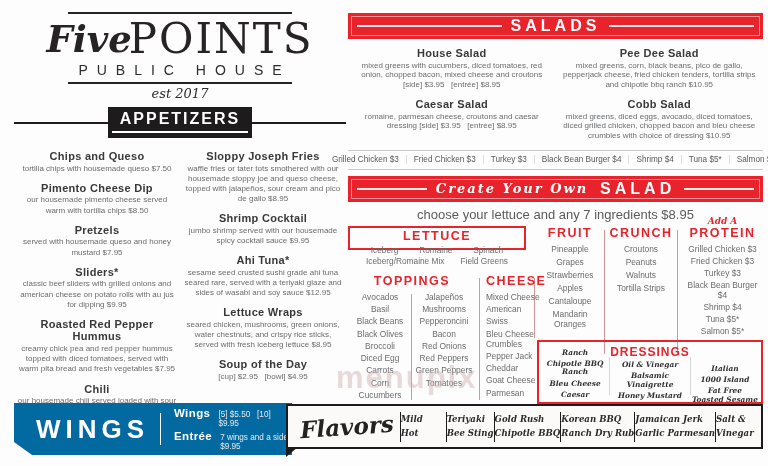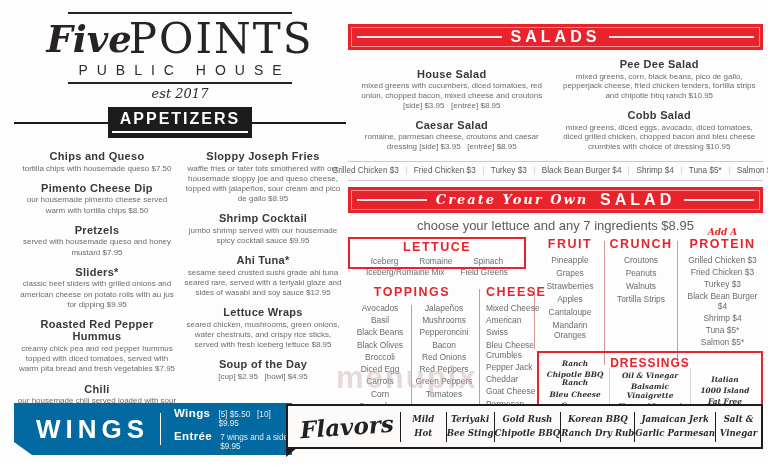--- a/index.html
+++ b/index.html
@@ -20,44 +20,44 @@
   .app-box{background:#1d1b1c;color:#fff;padding:3px 4px 5px;}
   .app-box span{display:inline-block;border-bottom:2px solid #fff;padding:0 8px 3px;
                 font-weight:bold;font-size:16px;letter-spacing:2px;}
   .app-cols{display:flex;margin-top:12px;}
   .app-col{flex:1;text-align:center;padding:0 2px;}
   .menu-item{margin-bottom:8px;}
   .menu-item .nm{font-size:11px;font-weight:bold;color:#39393b;letter-spacing:.3px;line-height:1.15;margin-bottom:1px;}
   .menu-item .ds{font-size:8px;color:#6b6c6e;line-height:1.27;}
 
   
-  .right{position:absolute;left:348px;top:24px;width:415px;}
+  .right{position:absolute;left:348px;top:13px;width:415px;}
   .band{position:relative;background:#e8232b;color:#fff;height:26px;display:flex;align-items:center;}
   .band .outline{position:absolute;left:3px;right:3px;top:3px;bottom:3px;border:1px solid rgba(255,255,255,.5);}
   .band .sl{flex:1;height:2px;background:rgba(255,255,255,.9);margin:0 9px;}
   .band .ttl{font-weight:bold;font-size:16px;letter-spacing:4px;line-height:1;}
   .band .ttl-script{font-family:"DejaVu Serif",serif;font-style:italic;font-weight:bold;
                     font-size:13px;letter-spacing:2px;margin-right:12px;line-height:1;}
-  .salad-cols{display:flex;margin-top:8px;align-items:flex-end;}
+  .salad-cols{display:flex;margin-top:8px;}
   .salad-col{flex:1;text-align:center;padding:0 3px;}
   .salad-col .ds{line-height:1.22;}
   .protein-bar{border-top:1px solid #c9c9c9;border-bottom:1px solid #c9c9c9;margin-top:1px;
                padding:4px 0 5px;text-align:center;}
   .pb-title{font-size:7.5px;font-weight:bold;letter-spacing:3px;color:#39393b;margin-bottom:3px;}
   .pb-items{display:flex;justify-content:center;align-items:center;}
   .pb-items span{font-size:8.2px;color:#59595b;padding:0 7px;border-left:1px solid #dcdcdc;white-space:nowrap;}
   .pb-items span:first-child{border-left:none;}
   .cyo-band{margin-top:6px;}
   .cyo-sub{text-align:center;font-size:13px;color:#5b5b5d;margin:5px 0 4px;}
 
   
   .cyo-grid{position:relative;height:178px;margin-top:2px;}
   .red-ttl{color:#e8232b;font-weight:bold;font-size:12.5px;letter-spacing:1.5px;line-height:1.2;}
   .li{font-size:8.4px;color:#6b6c6e;line-height:1.2;margin-bottom:2.4px;}
-  .lettuce-box{position:absolute;left:0;top:0;width:178px;height:32px;border:2px solid #e8232b;
+  .lettuce-box{position:absolute;left:0;top:0;width:178px;height:24px;border:2px solid #e8232b;
                box-sizing:border-box;text-align:center;padding-top:1px;}
   .lettuce-row{display:flex;justify-content:space-evenly;font-size:8.3px;color:#6b6c6e;margin-top:1px;}
   .toppings{position:absolute;left:0;top:48px;width:128px;text-align:center;}
   .top-cols{display:flex;margin-top:3px;}
   .top-col{flex:1;}
   .vdiv{position:absolute;width:1px;background:#d79597;}
   .d-topcols{left:63px;top:68px;height:106px;}
   .d-topcheese{left:131px;top:52px;height:122px;}
   .d-cheesefruit{left:186px;top:52px;height:60px;}
   .d-fruitcrunch{left:256px;top:4px;height:124px;}
@@ -88,21 +88,21 @@
   .wings-sep{width:1px;height:32px;background:#fff;margin:0 13px 0 11px;}
   .wr{display:flex;align-items:baseline;margin:2.5px 0;}
   .wr .wl{font-size:11.5px;font-weight:bold;margin-right:8px;letter-spacing:.4px;}
   .wr .wd{font-size:8.2px;color:#e9e9e9;}
   .flavors{position:absolute;left:286px;top:404px;width:477px;height:45px;background:#fbfaf8;
            border:2px solid #1d1b1c;box-sizing:border-box;display:flex;align-items:center;}
   .flavors::after{content:"";position:absolute;left:-2px;bottom:-10px;
                   border-top:10px solid #1d1b1c;border-right:12px solid transparent;}
   .flav-script{font-family:"DejaVu Serif",serif;font-style:italic;font-weight:bold;font-size:23px;
                color:#222;margin:0 6px 0 12px;transform:rotate(-4deg);line-height:1;}
-  .fg{flex:1;height:30px;display:flex;flex-direction:column;justify-content:center;text-align:center;
+  .fg{flex:1;height:30px;display:flex;flex-direction:column;justify-content:center;
       border-left:1px solid #1d1b1c;}
   .fg div{font-family:"DejaVu Serif",serif;font-style:italic;font-weight:bold;
           font-size:8.6px;line-height:1.6;color:#2b2b2d;white-space:nowrap;}
   .watermark{position:absolute;left:336px;top:360px;font-size:31px;font-weight:bold;letter-spacing:2px;
              color:#cfaeae;opacity:.45;z-index:5;pointer-events:none;}
 </style>
 </head>
 <body>
 
 <div class="page">

